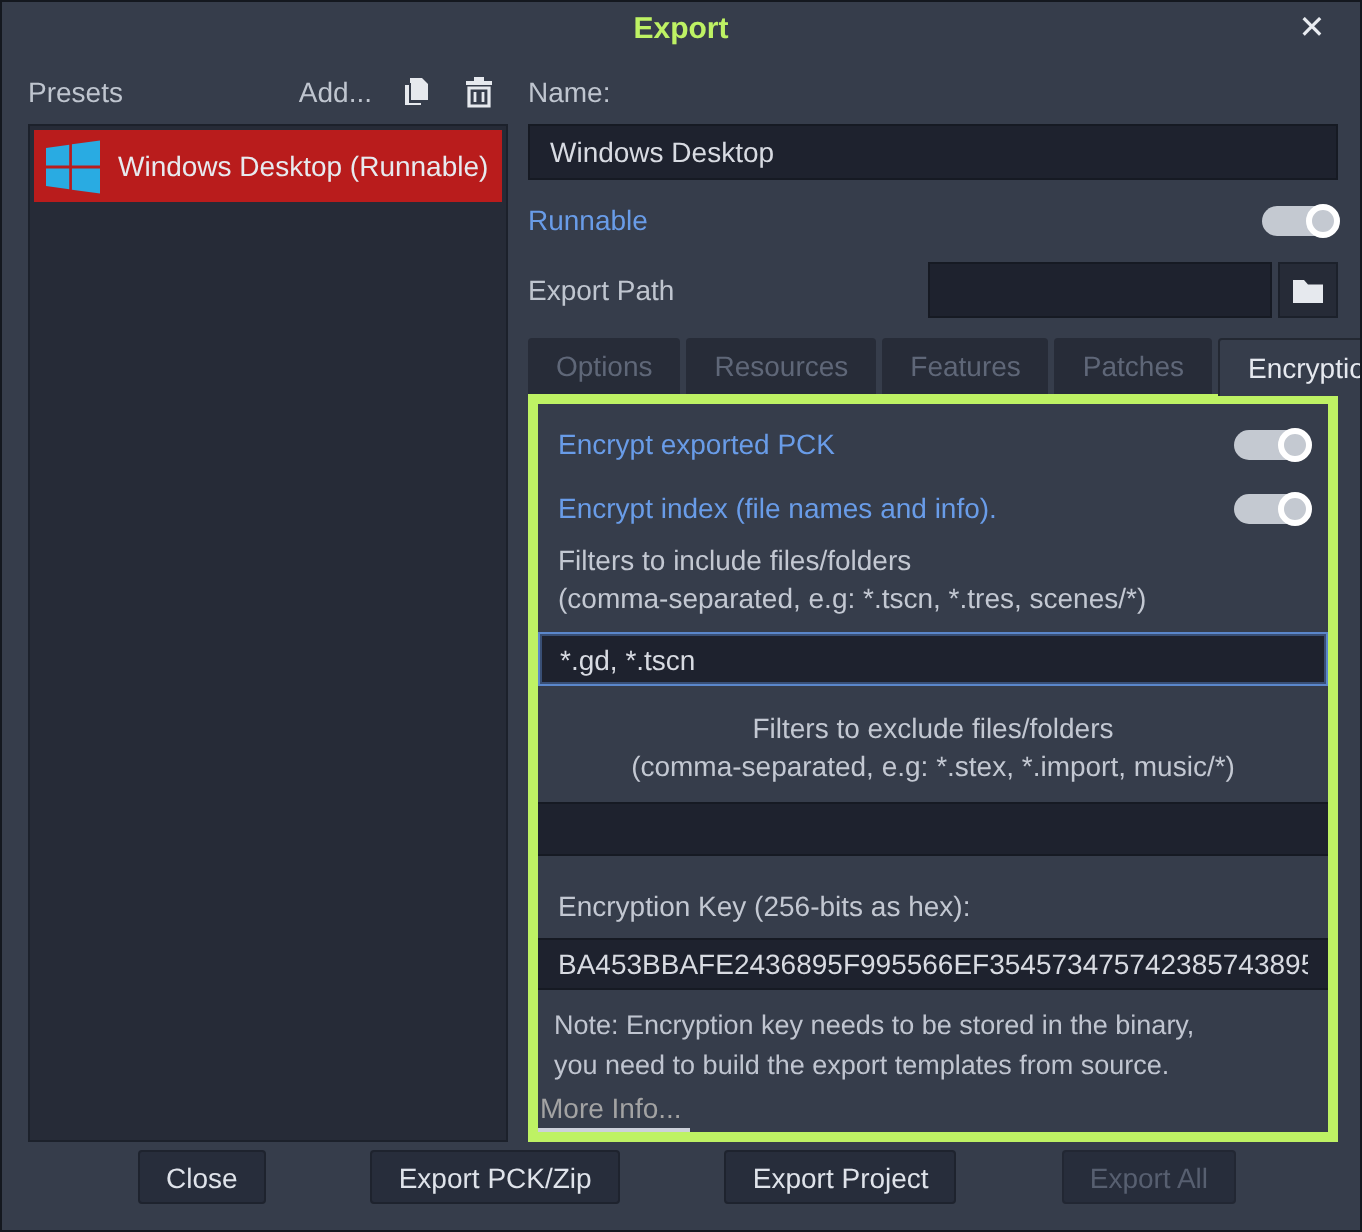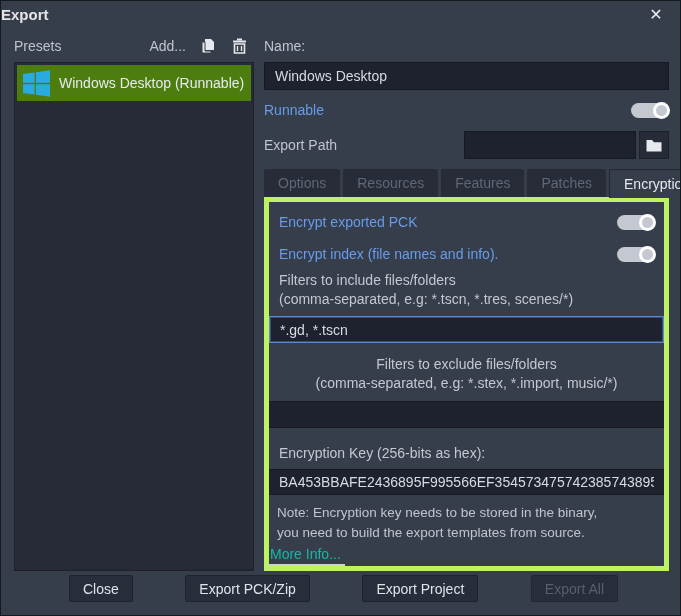--- a/index.html
+++ b/index.html
@@ -10,41 +10,41 @@
     position: relative;
     width: 681px; height: 616px;
     background: #363d4b;
     border: 1px solid #14181f;
     overflow: hidden;
     color: #c3c8d2;
   }
 
   
   .titlebar { position: absolute; top: 0; left: 0; right: 0; height: 28px; }
-  .title { position: absolute; top: 5px; left: 0; right: 0; text-align: left;
-           font-size: 15px; font-weight: bold; color: #e5e5e5; }
+  .title { position: absolute; top: 5px; left: 0; right: 0; text-align: center;
+           font-size: 15px; font-weight: bold; color: #bef264; }
   .close-btn { position: absolute; top: 3px; right: 13px; width: 22px; height: 22px;
                color: #e9ecf1; font-size: 16px; line-height: 22px; text-align: center; cursor: pointer; }
 
   
   .main { position: absolute; top: 28px; left: 13px; right: 11px; bottom: 44px;
           display: flex; gap: 10px; }
   .left-col  { width: 240px; display: flex; flex-direction: column; }
   .right-col { flex: 1; display: flex; flex-direction: column; min-width: 0; }
 
   .row-label { font-size: 14px; color: #bfc5cf; }
 
   
   .presets-header { height: 33px; display: flex; align-items: center; gap: 13px; padding-right: 6px; }
   .presets-header .spacer { flex: 1; }
   .icon-btn { width: 18px; height: 18px; display: flex; align-items: center; justify-content: center; cursor: pointer; }
   .icon-btn svg { display: block; }
 
   .presets-list { flex: 1; background: #262b37; border: 1px solid #1c212b; padding: 2px; }
-  .preset-item { height: 36px; background: #4d7c0f; display: flex; align-items: center;
+  .preset-item { height: 36px; background: #b91c1c; display: flex; align-items: center;
                  gap: 9px; padding: 8px 6px; color: #e7eaef; font-size: 14px; cursor: pointer; }
   .preset-item svg { display: block; }
 
   
   .name-label-row { height: 33px; display: flex; align-items: center; }
   .text-input {
     width: 100%; height: 28px; background: #1e222e; border: 1px solid #161a23;
     color: #d8dbe2; font-size: 14px; padding: 0 10px; outline: none;
     font-family: "Liberation Sans", "DejaVu Sans", sans-serif;
   }
@@ -74,21 +74,21 @@
   .tab-panel { flex: 1; border: 5px solid #bef264; background: #363d4b;
                display: flex; flex-direction: column; overflow: hidden; }
 
   .toggle-row { display: flex; align-items: center; margin: 0 9px 0 10px; height: 22px; }
   .toggle-row:first-child { margin-top: 10px; }
   .panel-label { margin: 0 10px; font-size: 14px; color: #c3c8d2; line-height: 19px; }
   .full-input { width: 100%; border-left: none; border-right: none; }
   .focused { border: 1px solid #5b87cb; box-shadow: 0 0 0 1px rgba(91,135,203,.45) inset; }
 
   .note { margin: 8px 8px 0; font-size: 13.5px; line-height: 20px; color: #c0c5d0; }
-  .more-info { margin-top: 3px; align-self: flex-start; font-size: 14px; color: #14b8a6;
+  .more-info { margin-top: 3px; align-self: flex-start; font-size: 14px; color: #a3a3a3;
                border-bottom: 2px solid #ccd1da; padding: 0 4px 2px 1px; cursor: pointer; }
 
   
   .footer { position: absolute; left: 0; right: 0; bottom: 0; height: 44px;
             display: flex; align-items: center; justify-content: space-between;
             padding: 0 62px 9px 68px; }
   .btn { height: 27px; padding: 0 13px; background: #272d3b; border: 1px solid #1e232e;
          color: #dfe3ea; font-size: 14px; cursor: pointer; border-radius: 2px;
          font-family: "Liberation Sans", "DejaVu Sans", sans-serif; }
   .btn.disabled-btn { color: #575f70; cursor: default; border-color: #222733; }

